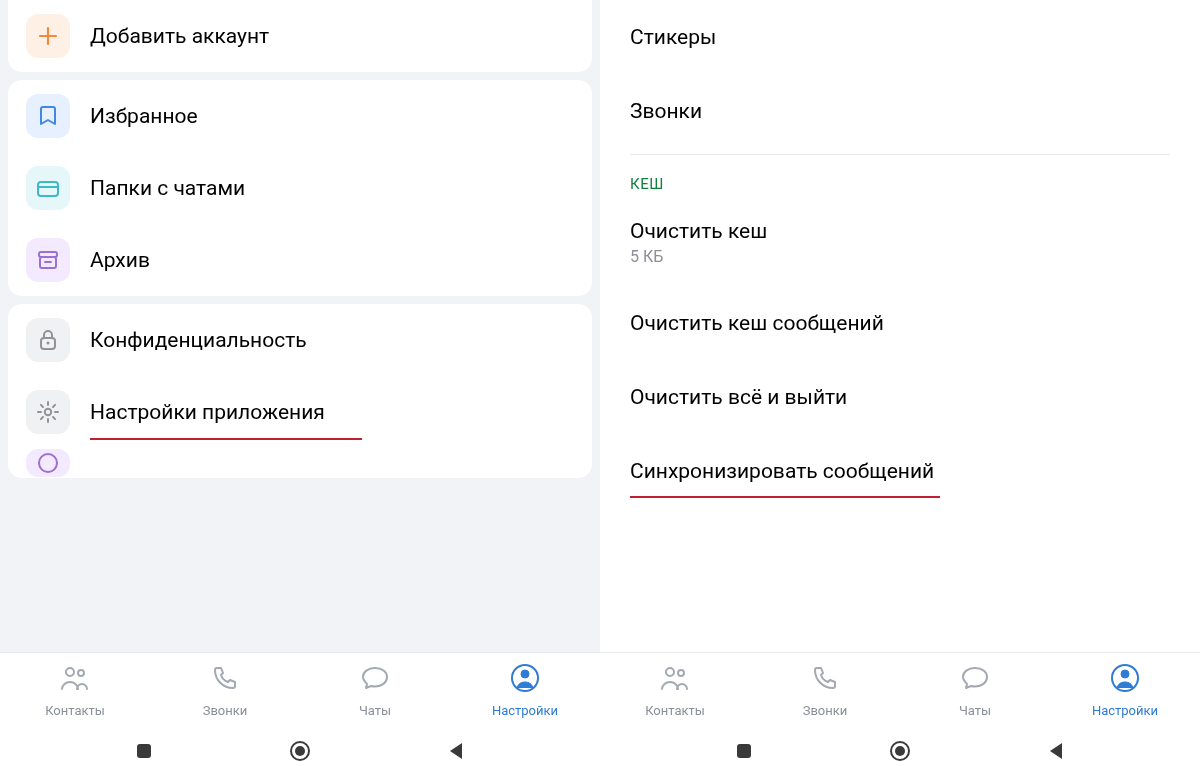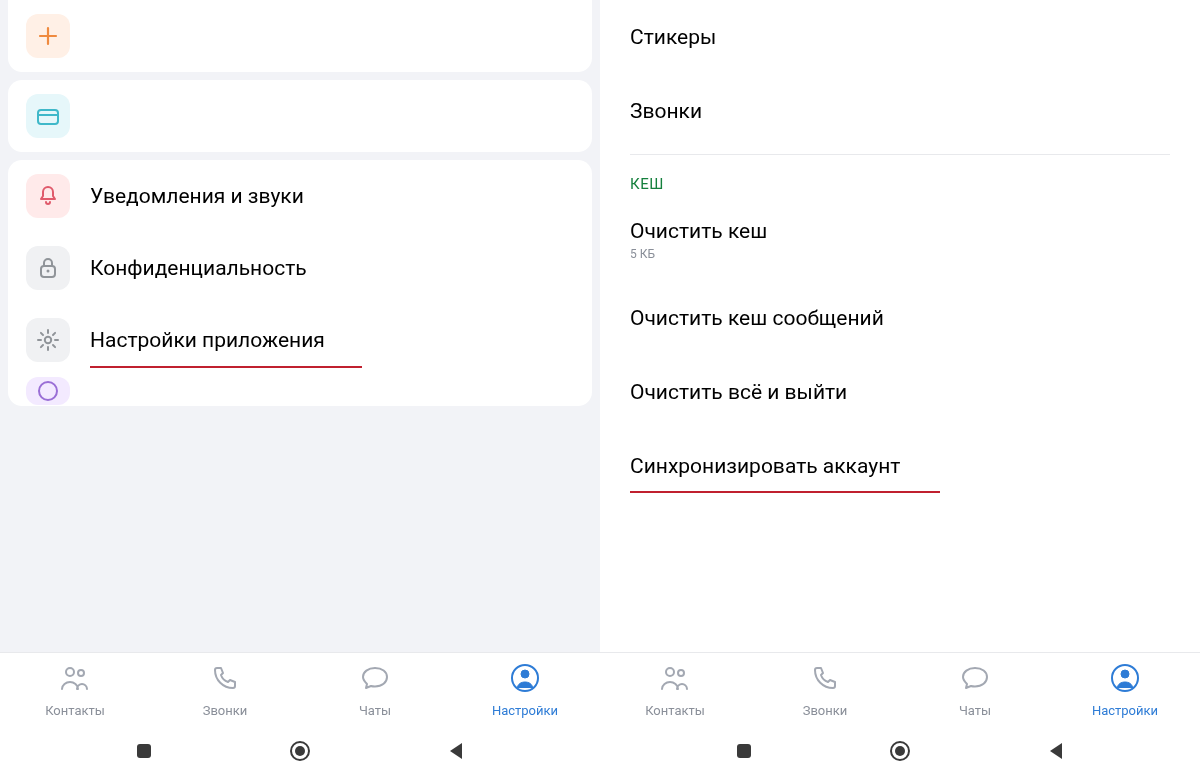--- a/index.html
+++ b/index.html
@@ -75,21 +75,21 @@
     display: flex;
     flex-direction: column;
     justify-content: center;
     position: relative;
   }
   .r-row .label {
     font-size: 21px;
     color: #000;
   }
   .r-row .sub {
-    font-size: 12px;
+    font-size: 16px;
     color: #8a8f99;
     margin-top: 4px;
   }
   .section-header {
     font-size: 15px;
     color: #15803d;
     letter-spacing: 0.5px;
     padding: 10px 30px 6px 30px;
     margin-top: 10px;
   }
@@ -161,43 +161,55 @@
 <div class="phone">
   <div class="content left-bg">
 
     <div class="group" style="margin-top:0; border-top-left-radius:0; border-top-right-radius:0;">
       <div class="row">
         <div class="icon-wrap bg-orange">
           <svg width="24" height="24" viewBox="0 0 24 24" fill="none">
               <path d="M12 4v16M4 12h16" stroke="#ef8a3f" stroke-width="2.2" stroke-linecap="round"></path>
             </svg>
         </div>
+        <span class="label">Добавить аккаунт</span>
       </div>
     </div>
 
     <div class="group">
+      <div class="row">
+        <div class="icon-wrap bg-blue">
+          <svg width="22" height="24" viewBox="0 0 22 24" fill="none">
+              <path d="M6 3h10a2 2 0 0 1 2 2v15l-7-4-7 4V5a2 2 0 0 1 2-2z" stroke="#3f8ae0" stroke-width="2" fill="none" stroke-linejoin="round"></path>
+            </svg>
+        </div>
+        <span class="label">Избранное</span>
+      </div>
       <div class="row">
         <div class="icon-wrap bg-cyan">
           <svg width="24" height="22" viewBox="0 0 24 22" fill="none">
               <rect x="2" y="5" width="20" height="14" rx="3" stroke="#3fb8c9" stroke-width="2"></rect>
               <path d="M2 10h20" stroke="#3fb8c9" stroke-width="2"></path>
             </svg>
         </div>
+        <span class="label">Папки с чатами</span>
+      </div>
+      <div class="row">
+        <div class="icon-wrap bg-purple">
+          <svg width="24" height="22" viewBox="0 0 24 22" fill="none">
+              <rect x="3" y="3" width="18" height="5" rx="2" stroke="#9a6fd6" stroke-width="2"></rect>
+              <rect x="4" y="8" width="16" height="11" rx="2" stroke="#9a6fd6" stroke-width="2"></rect>
+              <path d="M9 13h6" stroke="#9a6fd6" stroke-width="2" stroke-linecap="round"></path>
+            </svg>
+        </div>
+        <span class="label">Архив</span>
       </div>
     </div>
 
     <div class="group">
-      <div class="row">
-        <div class="icon-wrap bg-red">
-          <svg width="22" height="24" viewBox="0 0 22 24" fill="none">
-              <path d="M11 3a5 5 0 0 1 5 5v4l2 3H4l2-3V8a5 5 0 0 1 5-5zM9 18a2 2 0 0 0 4 0" stroke="#e05a6b" stroke-width="2" stroke-linejoin="round" stroke-linecap="round"></path>
-            </svg>
-        </div>
-        <span class="label">Уведомления и звуки</span>
-      </div>
       <div class="row">
         <div class="icon-wrap bg-gray">
           <svg width="20" height="24" viewBox="0 0 20 24" fill="none">
               <rect x="3" y="10" width="14" height="11" rx="3" stroke="#909499" stroke-width="2"></rect>
               <path d="M6 10V7a4 4 0 0 1 8 0v3" stroke="#909499" stroke-width="2"></path>
               <circle cx="10" cy="15" r="1.5" fill="#909499"></circle>
             </svg>
         </div>
         <span class="label">Конфиденциальность</span>
       </div>
@@ -294,21 +306,21 @@
       <span class="label">Очистить кеш</span>
       <span class="sub">5 КБ</span>
     </div>
     <div class="r-row">
       <span class="label">Очистить кеш сообщений</span>
     </div>
     <div class="r-row">
       <span class="label">Очистить всё и выйти</span>
     </div>
     <div class="r-row">
-      <span class="label">Синхронизировать аккаунт</span>
+      <span class="label">Синхронизировать сообщений</span>
       <div class="underline-red-r"></div>
     </div>
   </div>
 
   <div class="tabbar">
     <div class="tab">
       <div class="tab-icon">
         <svg width="30" height="26" viewBox="0 0 30 26" fill="none">
             <circle cx="10" cy="7" r="4" stroke="#a3a8b2" stroke-width="2"></circle>
             <circle cx="21" cy="8" r="3" stroke="#a3a8b2" stroke-width="2"></circle>

